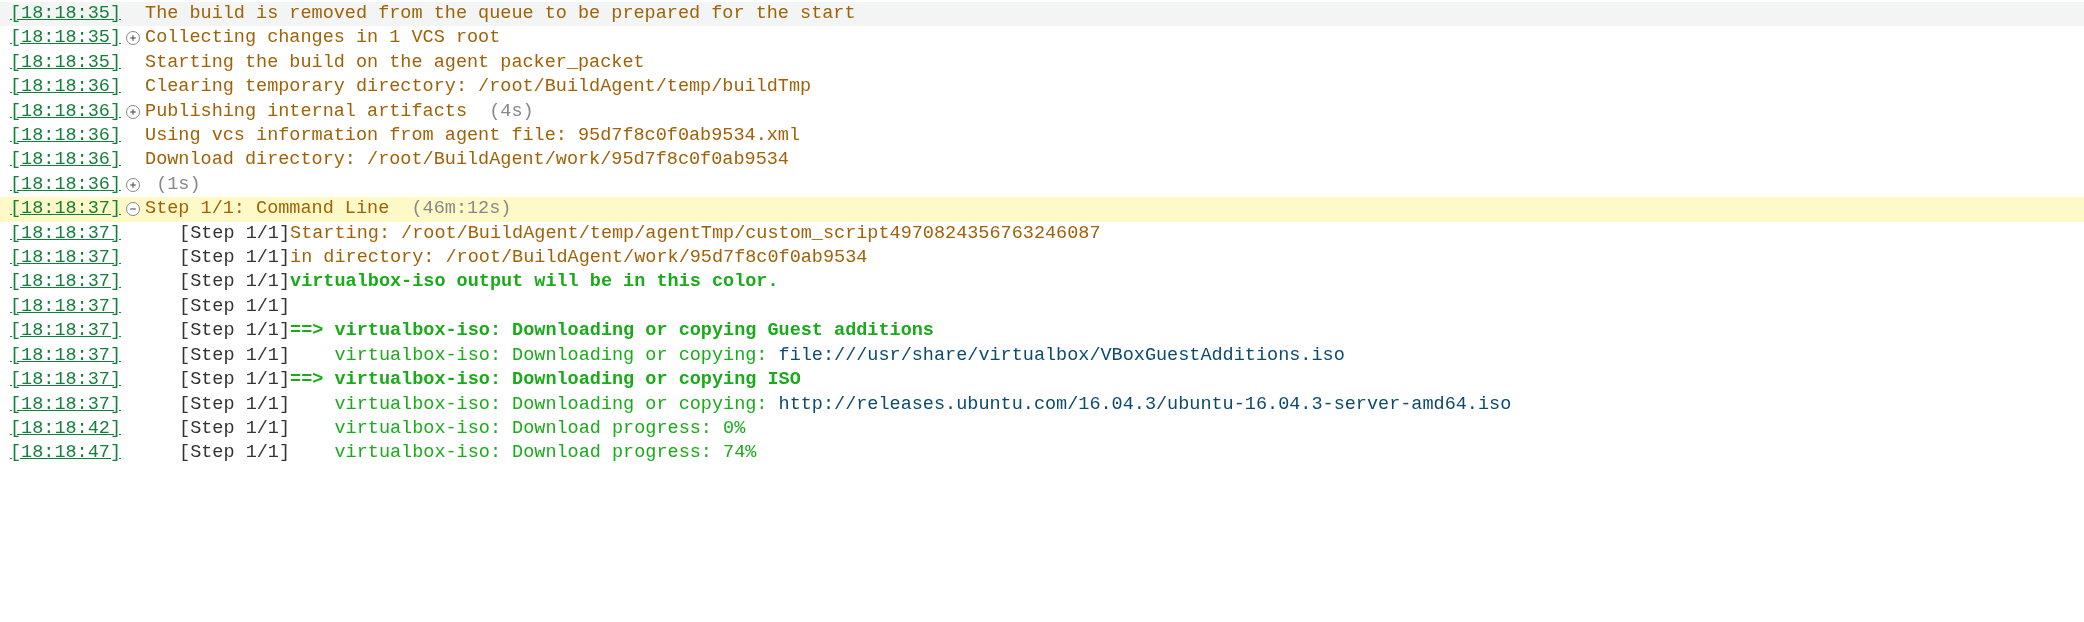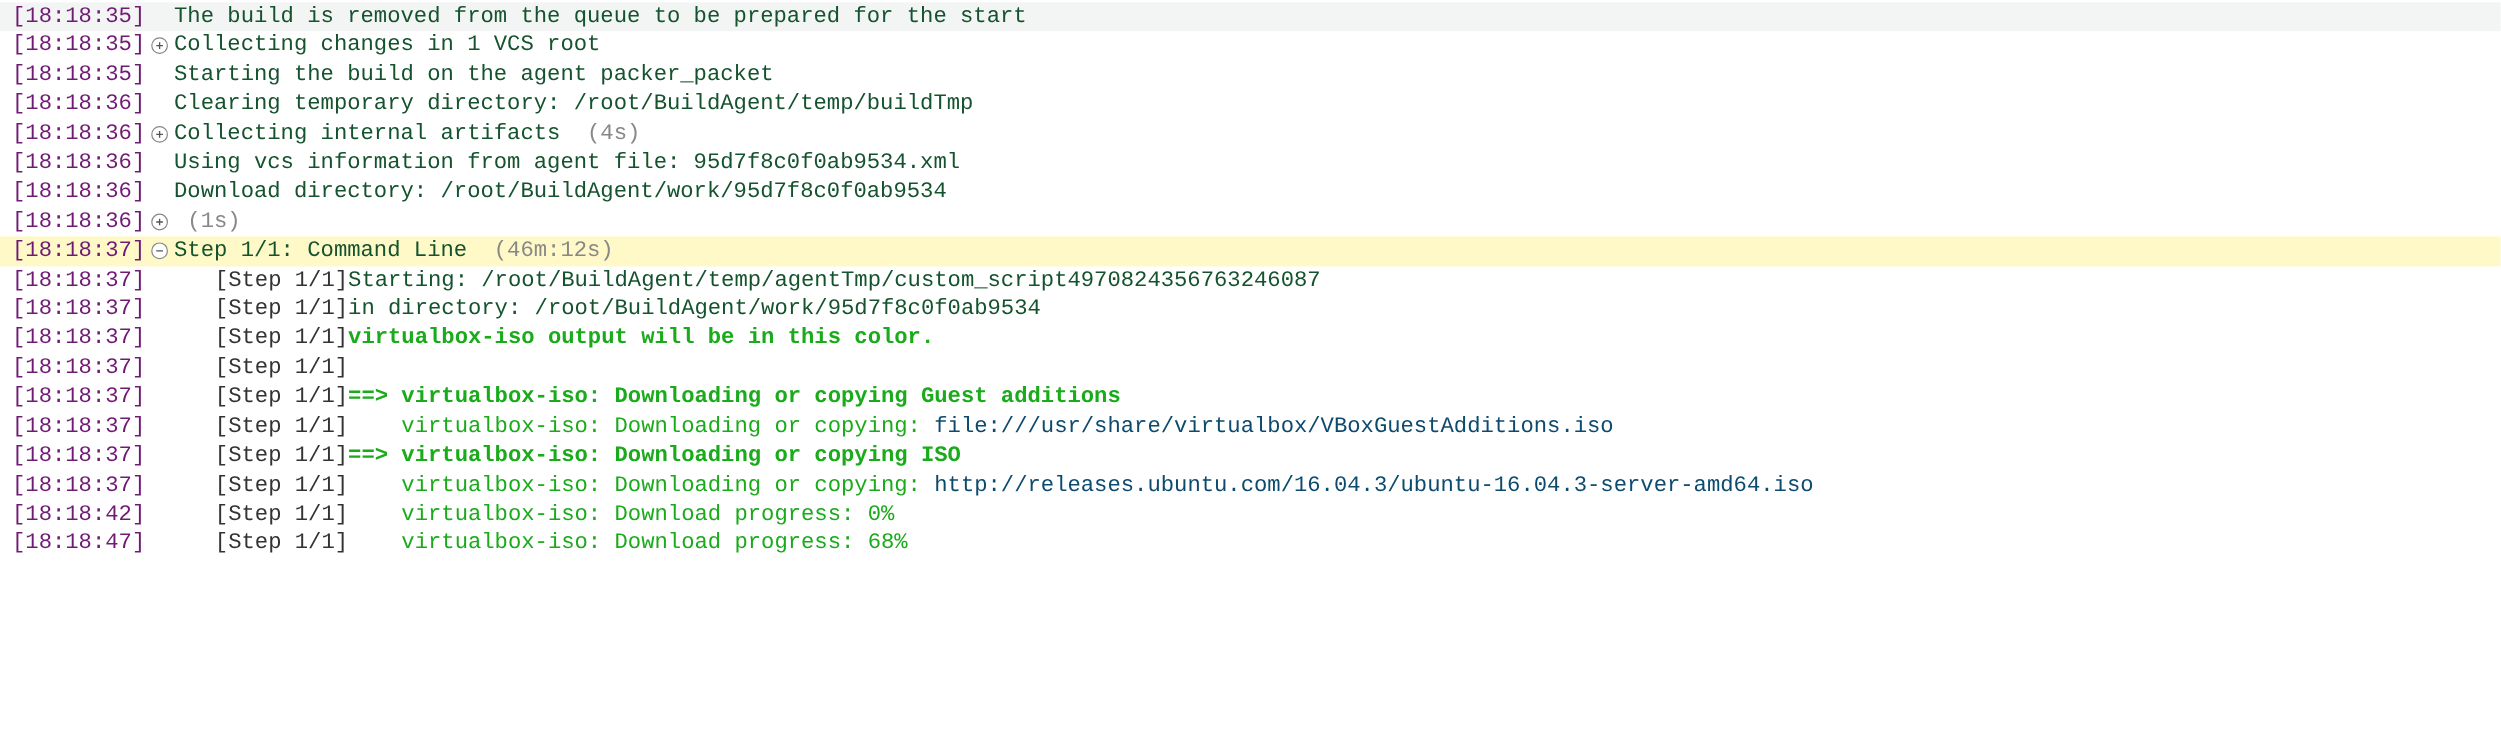--- a/index.html
+++ b/index.html
@@ -12,21 +12,21 @@
     white-space: nowrap;
     padding: 2px 0 6px 0;
   }
   .row {
     display: flex;
     align-items: baseline;
     padding: 0 10px;
   }
   .row.highlight-gray { background: #f3f4f4; }
   .row.highlight-yellow { background: #fff9c8; }
-  .time { color: #701a75; }
+  .time { color: #15803d; text-decoration: underline; }
   .gutter {
     display: inline-flex;
     align-items: center;
     justify-content: center;
     width: 24px;
     flex: 0 0 24px;
   }
   .icon {
     width: 14px; height: 14px;
     border: 1px solid #888;
@@ -34,21 +34,21 @@
     display: inline-flex;
     align-items: center;
     justify-content: center;
     font-size: 12px;
     line-height: 1;
     color: #555;
     cursor: pointer;
     background: #fff;
   }
   .icon svg { width: 8px; height: 8px; display: block; }
-  .msg { color: #14532d; }
+  .msg { color: #a16207; }
   .prefix.indent { margin-left: 34px; }
   .gray { color: #888; }
   .green { color: #1aab1a; }
   .green.bold { font-weight: bold; }
   .blue { color: #0c4a6e; }
 </style>
 </head>
 <body>
 
 <div id="log">
@@ -82,21 +82,21 @@
     <div class="row">
       <span class="time">[18:18:36]</span>
       <span class="gutter">
         <span class="icon">
           <svg viewBox="0 0 10 10">
             <line x1="5" y1="1.5" x2="5" y2="8.5" stroke="#555" stroke-width="1.4"></line>
             <line x1="1.5" y1="5" x2="8.5" y2="5" stroke="#555" stroke-width="1.4"></line>
           </svg>
         </span>
       </span>
-      <span class="msg" style="white-space: pre;">Collecting internal artifacts </span>
+      <span class="msg" style="white-space: pre;">Publishing internal artifacts </span>
       <span class="msg gray" style="white-space: pre;"> (4s)</span>
     </div>
     <div class="row">
       <span class="time">[18:18:36]</span>
       <span class="gutter"></span>
       <span class="msg" style="white-space: pre;">Using vcs information from agent file: 95d7f8c0f0ab9534.xml</span>
     </div>
     <div class="row">
       <span class="time">[18:18:36]</span>
       <span class="gutter"></span>
@@ -178,15 +178,15 @@
     <div class="row">
       <span class="time">[18:18:42]</span>
       <span class="gutter"></span>
       <span class="prefix indent">[Step 1/1] </span>
       <span class="msg green" style="white-space: pre;">    virtualbox-iso: Download progress: 0%</span>
     </div>
     <div class="row">
       <span class="time">[18:18:47]</span>
       <span class="gutter"></span>
       <span class="prefix indent">[Step 1/1] </span>
-      <span class="msg green" style="white-space: pre;">    virtualbox-iso: Download progress: 68%</span>
+      <span class="msg green" style="white-space: pre;">    virtualbox-iso: Download progress: 74%</span>
     </div>
   </div>
 
 </body></html>

